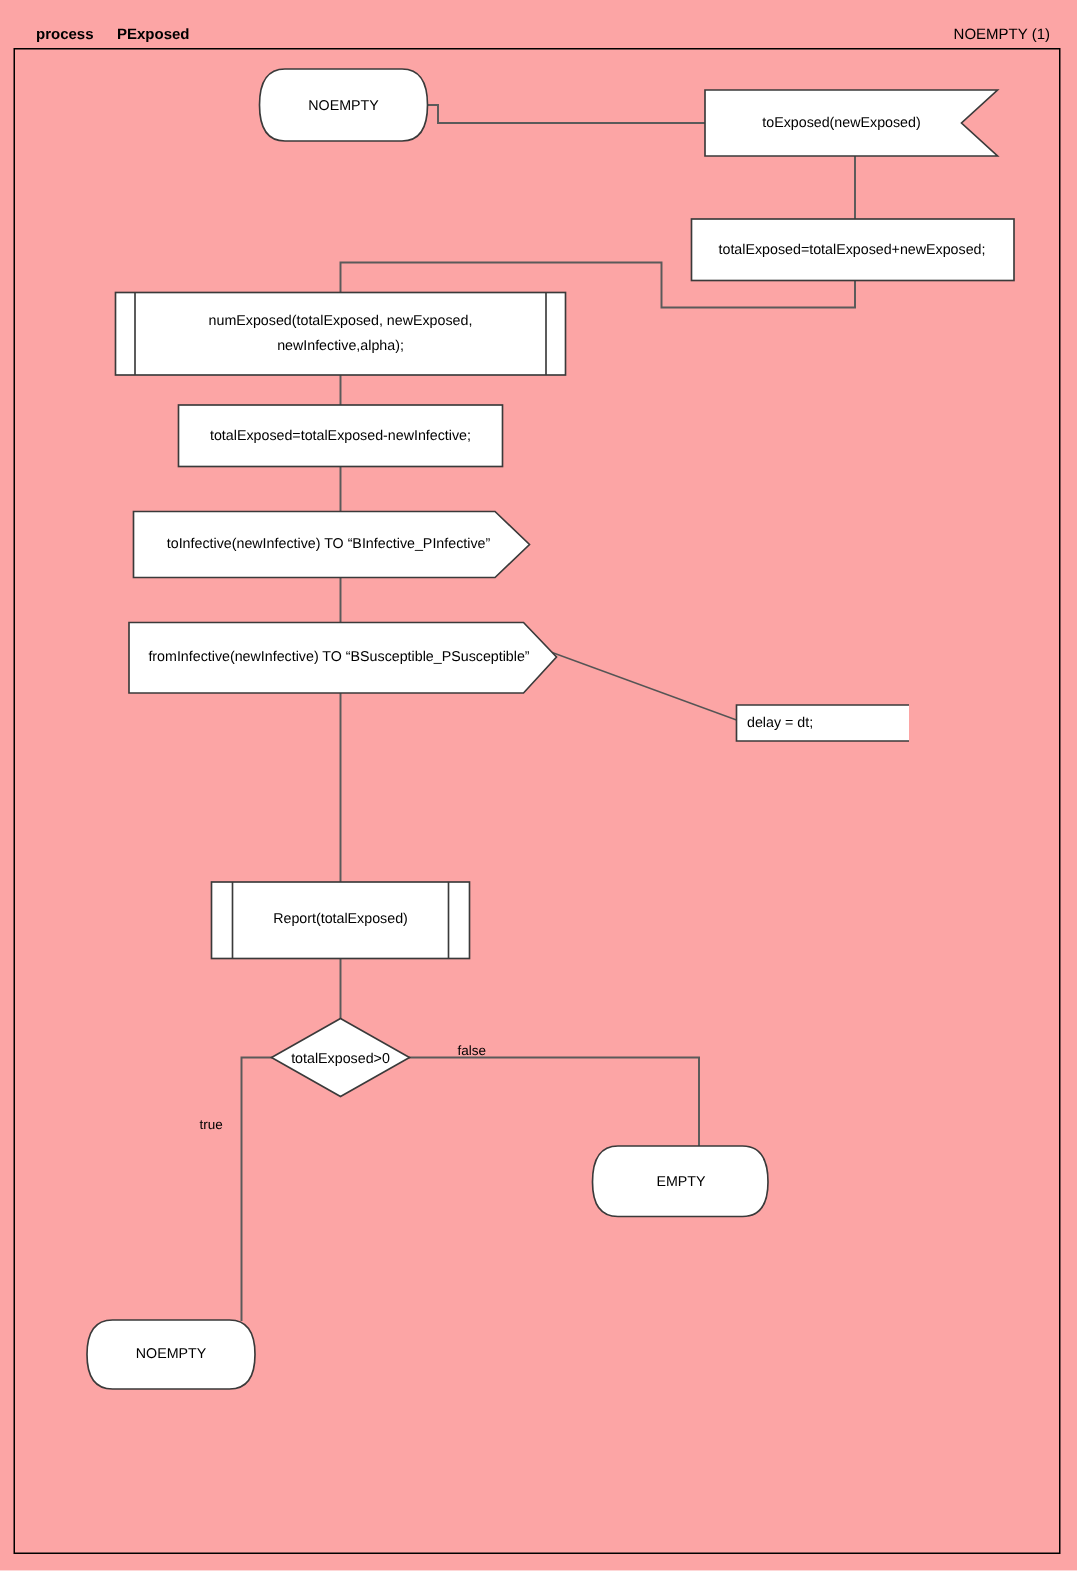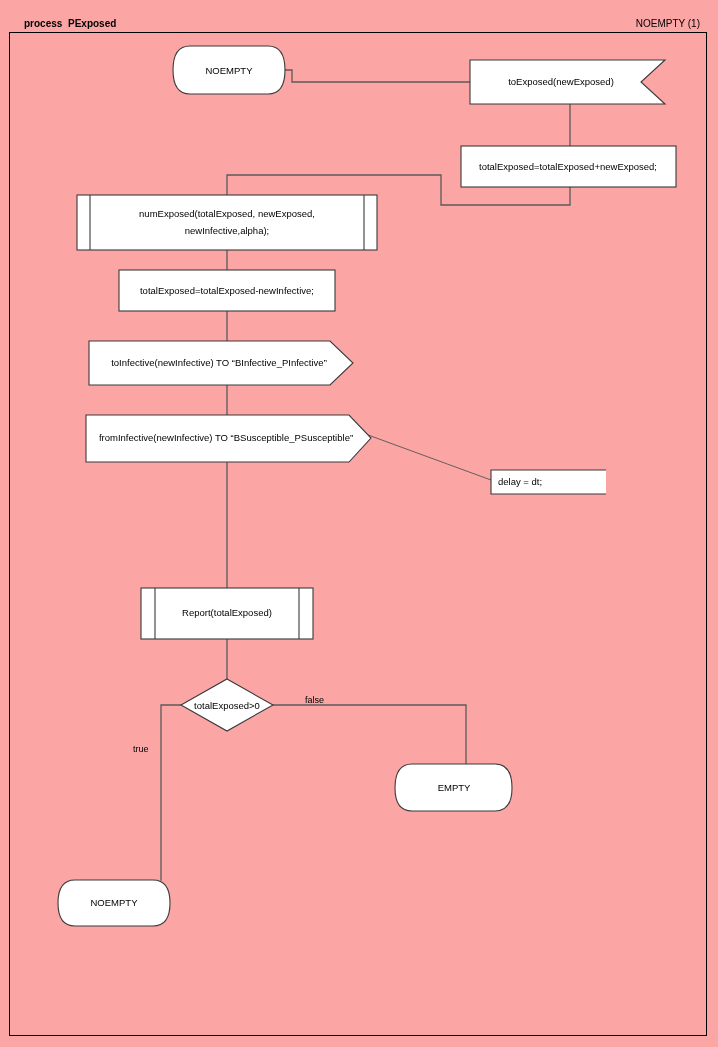--- a/index.html
+++ b/index.html
@@ -31,21 +31,21 @@
     font-size: 10px;
     color: #000000;
     white-space: nowrap;
   }
   #hdr-process {
     left: 24px;
     top: 18px;
     font-weight: bold;
   }
   #hdr-name {
-    left: 68px;
+    left: 78px;
     top: 18px;
     font-weight: bold;
     text-align: center;
   }
   #hdr-right {
     right: 18px;
     top: 18px;
     font-weight: normal;
   }
   svg#flow {

